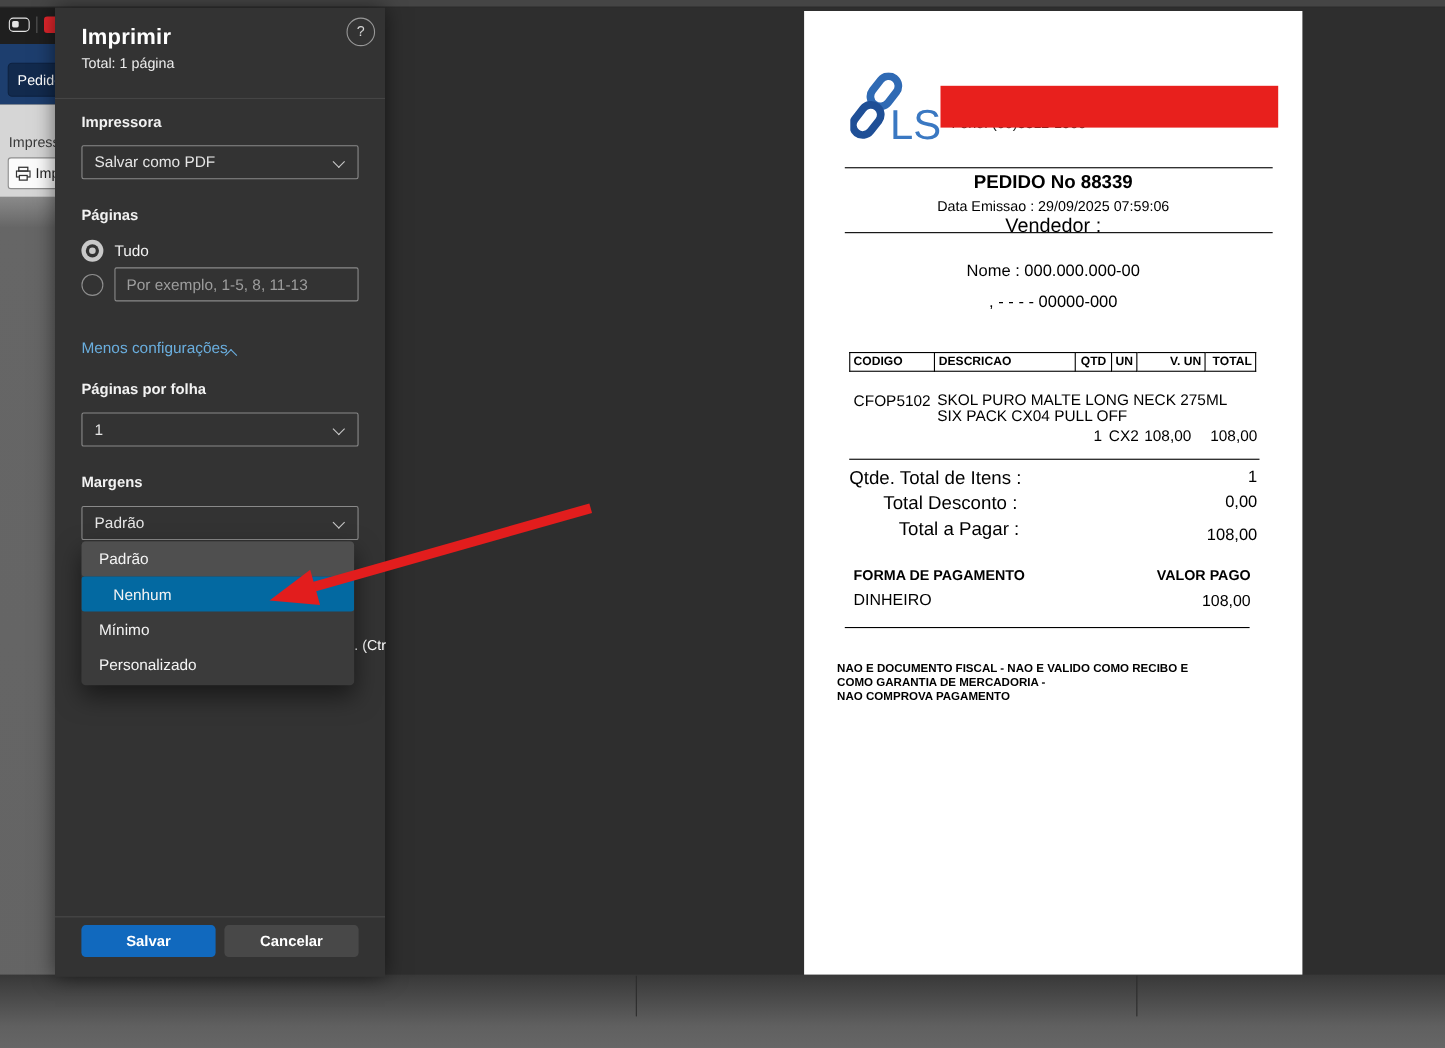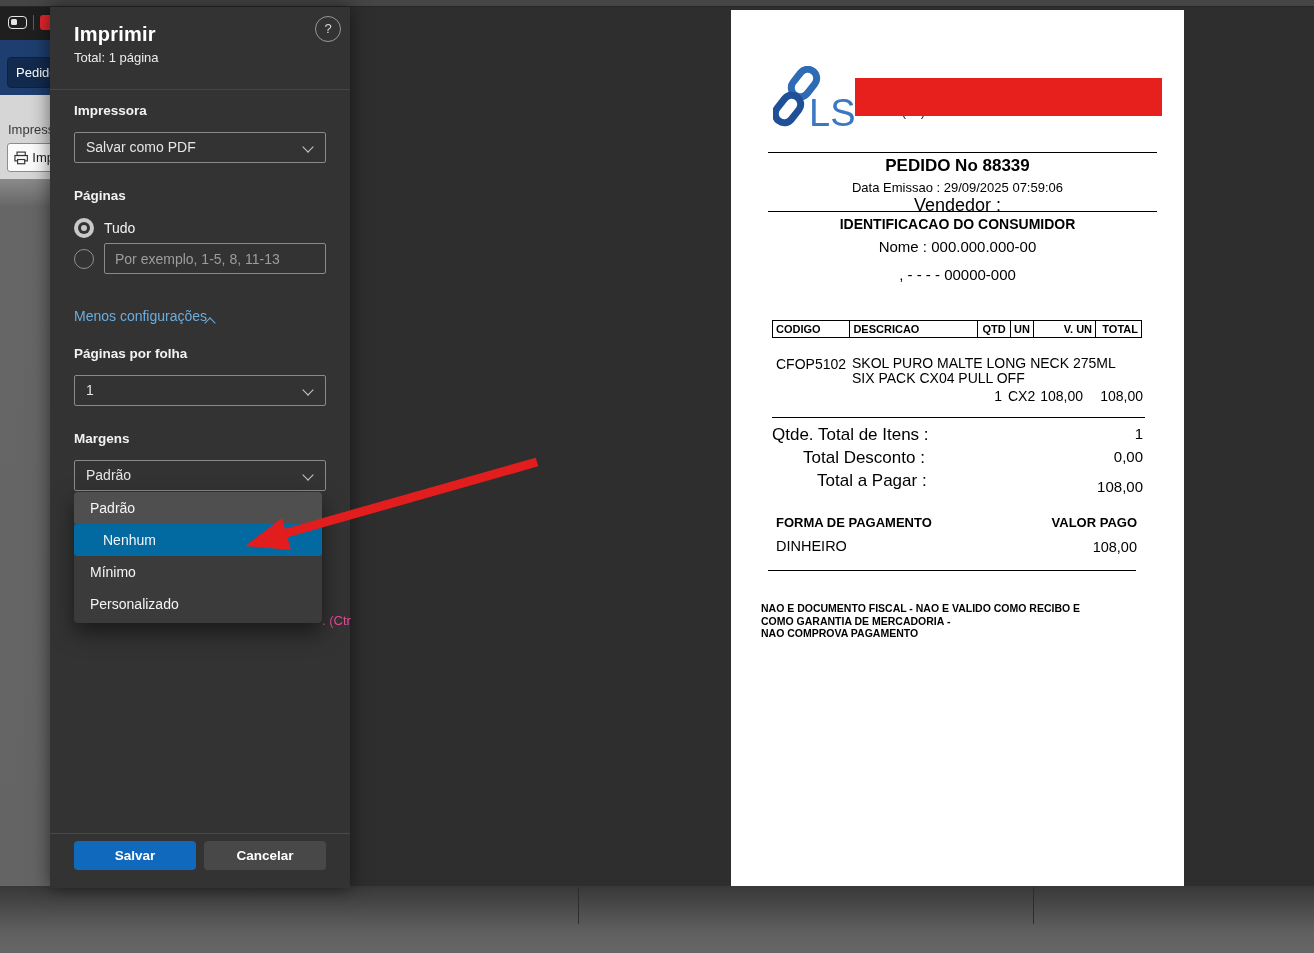--- a/index.html
+++ b/index.html
@@ -51,21 +51,21 @@
   .radio.checked::before { content:""; position:absolute; left:4px; top:4px; width:12px; height:12px; border-radius:50%; background:#333; }
   .radio.checked::after { content:""; position:absolute; left:7px; top:7px; width:6px; height:6px; border-radius:50%; background:#c9c9c9; }
   .radio.unchecked { border:1.5px solid #8f8f8f; background:transparent; }
   .radio-label { font-size:14px; color:#f2f2f2; }
 
   #pages-input { left:54px; top:236px; width:222px; height:31px; background:#333; border:1px solid #8a8a8a; border-radius:2px;
                  color:#e8e8e8; font-size:14px; padding-left:10px; font-family:"Liberation Sans",sans-serif; }
   #pages-input::placeholder { color:#9d9d9d; opacity:1; }
 
   #less-settings { left:24px; top:301px; font-size:14px; color:#6aaede; }
-  #sysdialog-fragment { left:272px; top:606px; width:30px; font-size:13px; color:#ec4899; white-space:nowrap; overflow:hidden; }
+  #sysdialog-fragment { left:272px; top:572px; width:30px; font-size:13px; color:#ffffff; white-space:nowrap; overflow:hidden; }
 
   #margins-popup { left:24px; top:485px; width:248px; height:131px; background:#3b3b3b; border-radius:4px;
                    box-shadow:0 10px 22px rgba(0,0,0,.5); overflow:hidden; z-index:5; }
   .popup-item { width:248px; height:32px; line-height:32px; padding-left:16px; font-size:14px; color:#f4f4f4; }
   .popup-item.selected { background:#4f4f4f; border-radius:3px; }
   .popup-item.hovered  { background:#0369a1; border-radius:3px;padding-left:29px; }
 
   #footer-divider { left:0; top:826px; width:300px; height:1px; background:#4a4a4a; }
   .btn { width:122px; height:29px; border-radius:4px; font-size:13.5px; font-weight:bold; text-align:center; line-height:29px; color:#fff; }
   #save-button { left:24px; top:834px; background:#1169be; }
@@ -212,21 +212,20 @@
 
     <div id="rc-phone" class="rc">Fone: (66)3312-1566</div>
     <div id="rc-redbox" class="rc"></div>
 
     <div id="rule1" class="rc rule"></div>
     <div id="rc-pedido" class="rc center-line">PEDIDO No 88339</div>
     <div id="rc-emissao" class="rc center-line">Data Emissao : 29/09/2025 07:59:06</div>
     <div id="rc-vendedor" class="rc center-line">Vendedor :</div>
     <div id="rule2" class="rc rule"></div>
 
-    <div id="rc-ident" class="rc center-line">IDENTIFICACAO DO CONSUMIDOR</div>
     <div id="rc-nome" class="rc center-line">Nome :  000.000.000-00</div>
     <div id="rc-cep" class="rc center-line">, - - - - 00000-000</div>
 
     <table id="rc-table" class="rc">
       <tbody>
           <tr>
         <th class="th-l" style="width:78px;">CODIGO</th>
         <th class="th-l" style="width:129px;">DESCRICAO</th>
         <th class="th-c" style="width:33px;">QTD</th>
         <th class="th-c" style="width:20px;">UN</th>

